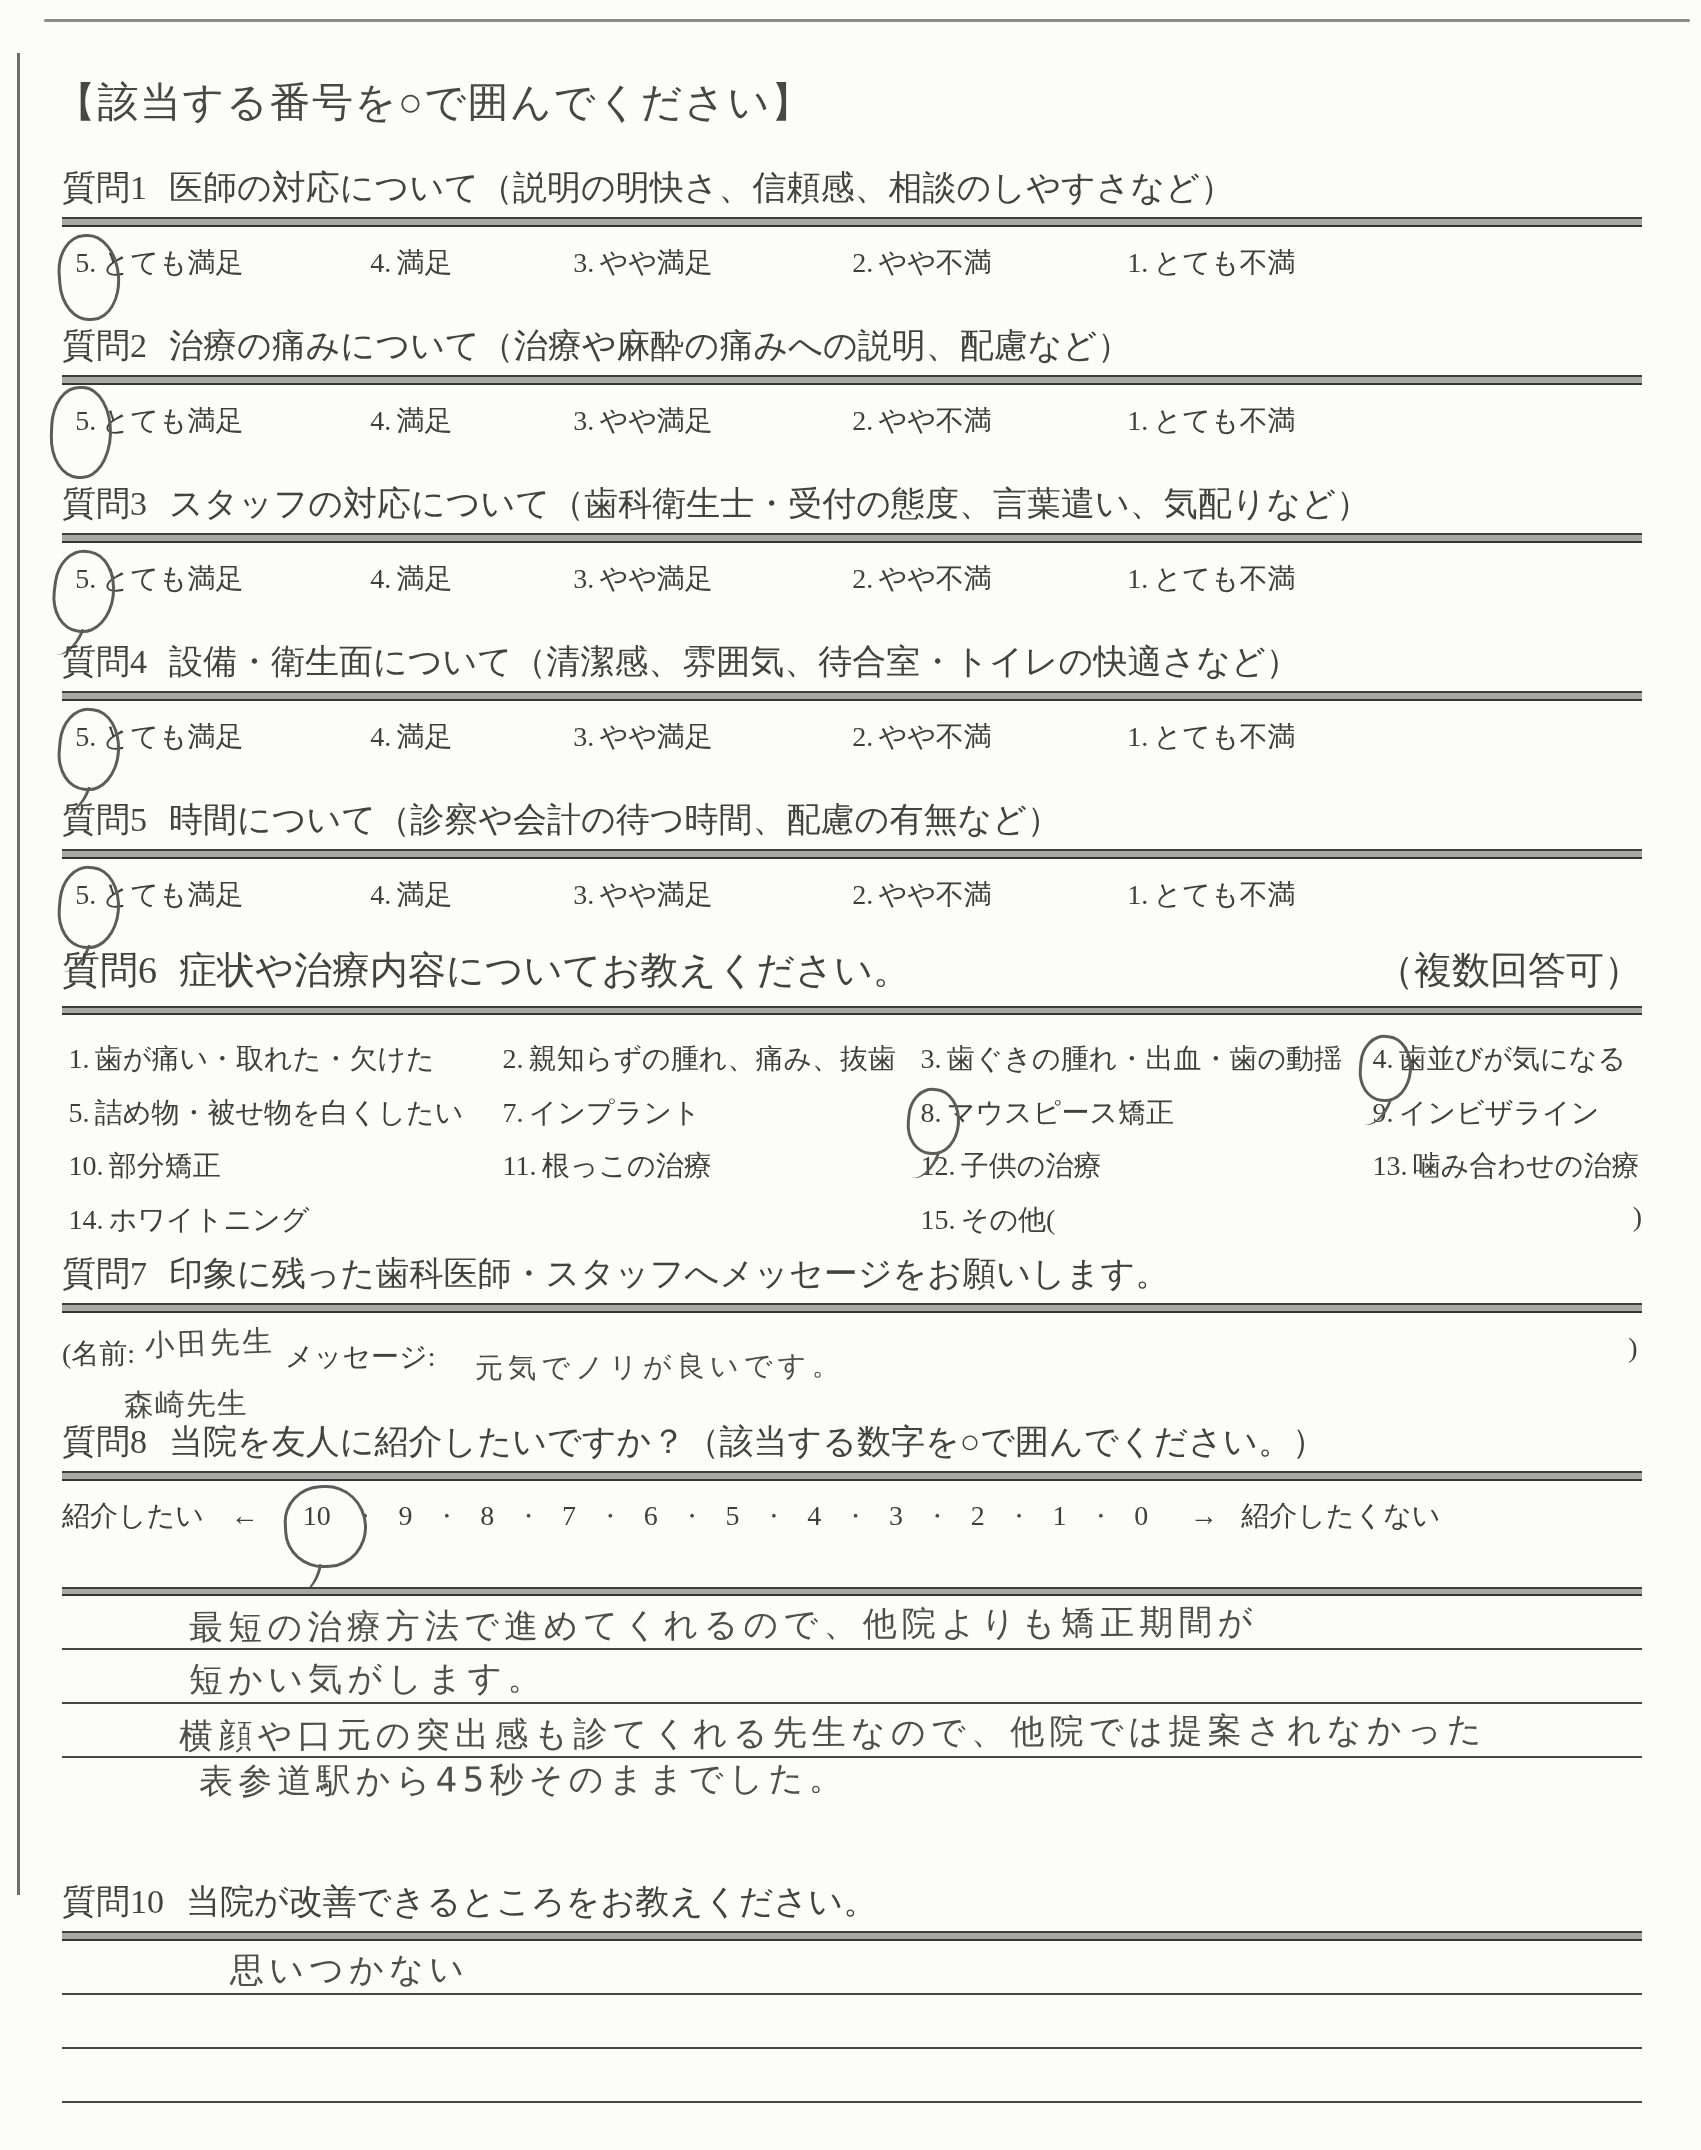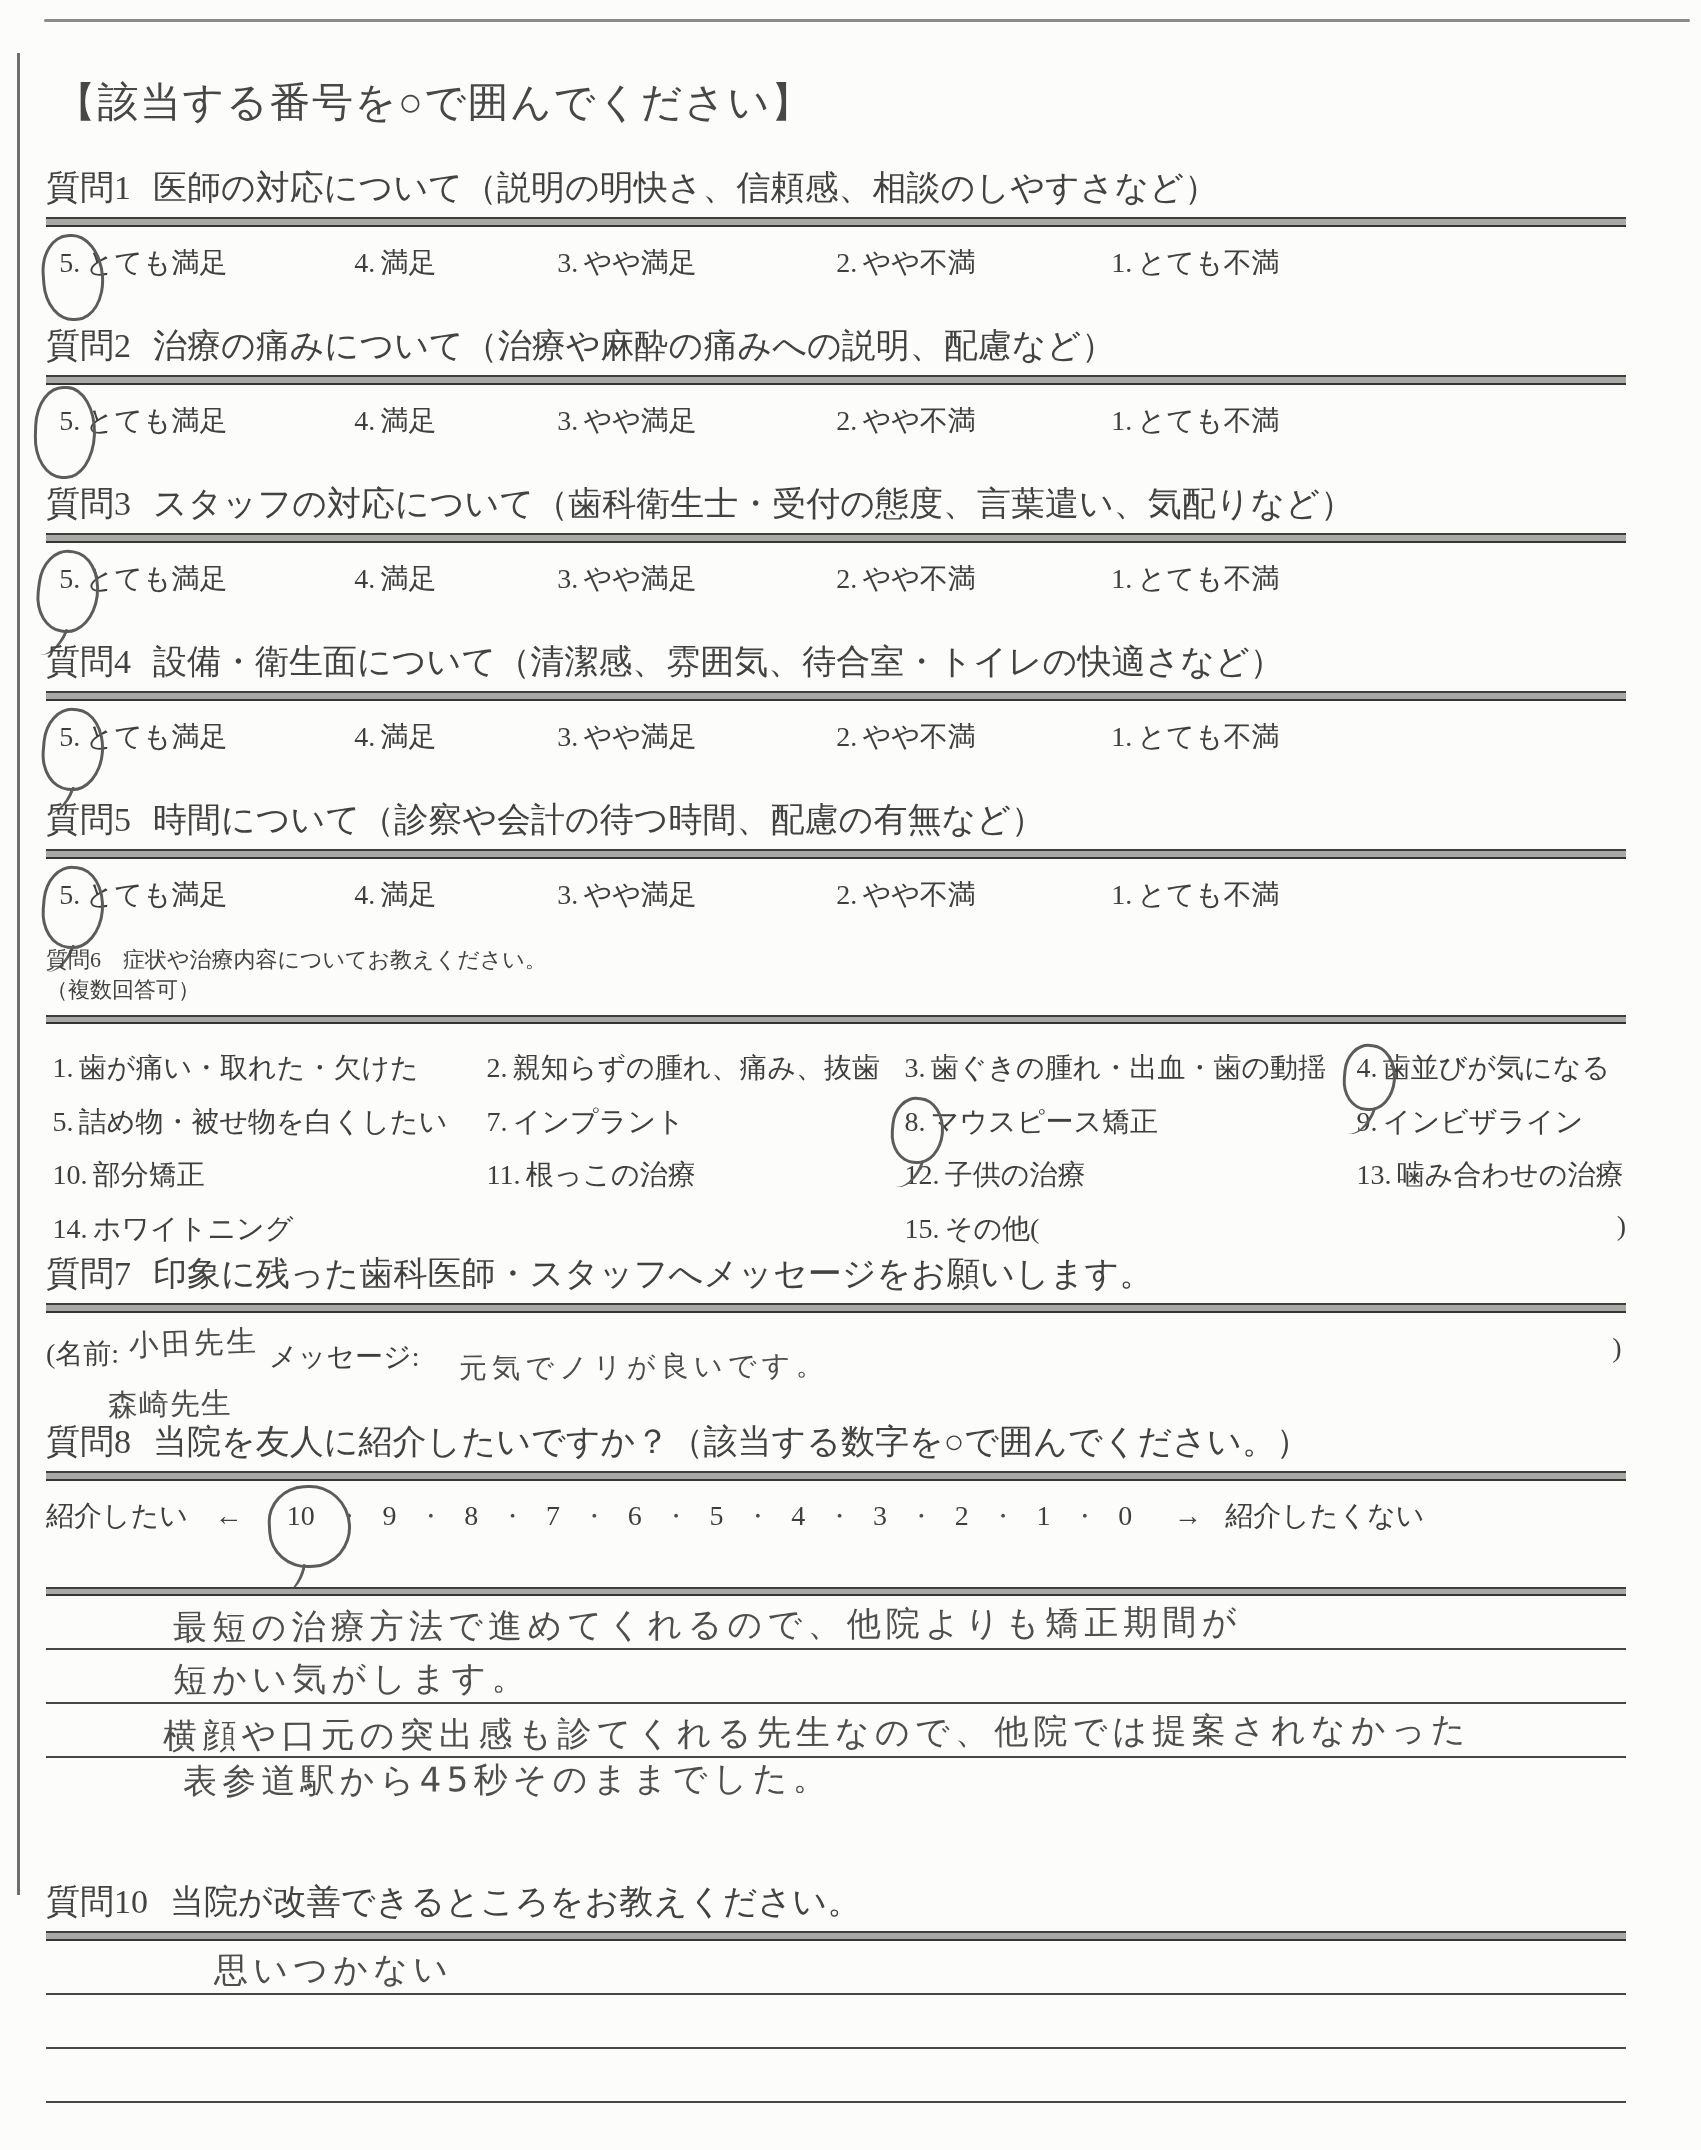--- a/index.html
+++ b/index.html
@@ -8,21 +8,21 @@
     background:#fcfcfa;
     font-family:"Liberation Serif","DejaVu Serif",serif;
     color:#3f3f3f; overflow:hidden;
   }
   
   .scan-top  { position:absolute; top:19px; left:44px; width:1646px; height:3px; background:#8b8b89; border-radius:2.2px; }
   .scan-left { position:absolute; top:53px; left:17px; width:3px; height:1842px; background:#6e6e6c; }
 
   .doc-title { position:absolute; left:55px; top:59px; font-size:41px; letter-spacing:1.5px; color:#474747;margin-top:16px; }
 
-  .block { position:absolute; left:46px; width:1580px; }
+  .block { position:absolute; left:62px; width:1580px; }
   .q-head { font-size:34px; line-height:1.15; color:#424242; white-space:nowrap; }
   .q-no   { margin-right:22px; }
   .rule-thick { margin-top:10.3px; height:5.2px; border-top:2.2px solid #3e3e3e; border-bottom:2.2px solid #353535; background:#a8a8a4; }
 
   .opt-row { margin-top:17.7px; padding-left:13.3px; display:flex; font-size:28px; white-space:nowrap;justify-content:space-between; }
   .opt-row .c1{width:295px}.opt-row .c2{width:203px}.opt-row .c3{width:279px}.opt-row .c4{width:275px}.opt-row .c5{flex:1}
   .num { margin-right:5.2px; }
 
   .sel-wrap { position:relative; display:inline-block; }
   .rc { position:absolute; left:-17.7px; top:-13.3px; width:56px; height:77px;
@@ -30,21 +30,21 @@
         transform:rotate(5deg); pointer-events:none; }
   .rc.tail::after { content:''; position:absolute; left:10.3px; bottom:-29.5px; width:16px; height:34px;
         border-right:3px solid #5c5c5c; border-radius:0 0 95% 0; transform:rotate(16deg); }
   .rc.v1 { transform:rotate(-4deg); height:81px; }
   .rc.v2 { left:-25px; transform:rotate(2deg); height:87px; top:-19px; }
   .rc.v3 { left:-22px; transform:rotate(7deg); }
   .rc.small { left:-13.3px; top:-8.9px; width:47px; height:61px; }
   .rc.q8c { left:-19px; top:-14.8px; width:77px; height:77px; transform:rotate(-3deg); }
 
   
-  .q6-head { display:flex; justify-content:space-between; font-size:22px; color:#424242;flex-direction:column; }
+  .q6-head { display:flex; justify-content:space-between; font-size:38px; color:#424242; }
   .q6-grid { margin-top:25px; padding-left:6.6px; display:grid; grid-template-columns:434px 418px 452px 1fr;
              row-gap:15.5px; font-size:28px; white-space:nowrap; }
   .q6-cell15 { grid-column:3 / 5; display:flex; justify-content:space-between; }
 
   
   .q7-ans { position:relative; margin-top:4.4px; height:126px; font-size:28px; }
   .q7-name-label { position:absolute; left:0; top:17.7px; }
   .q7-msg-label  { position:absolute; left:223px; top:20.7px; }
   .q7-close      { position:absolute; right:4.4px; top:14.8px; }
   .hw { font-family:"DejaVu Sans","Liberation Sans",sans-serif; color:#4c4c4c; }

